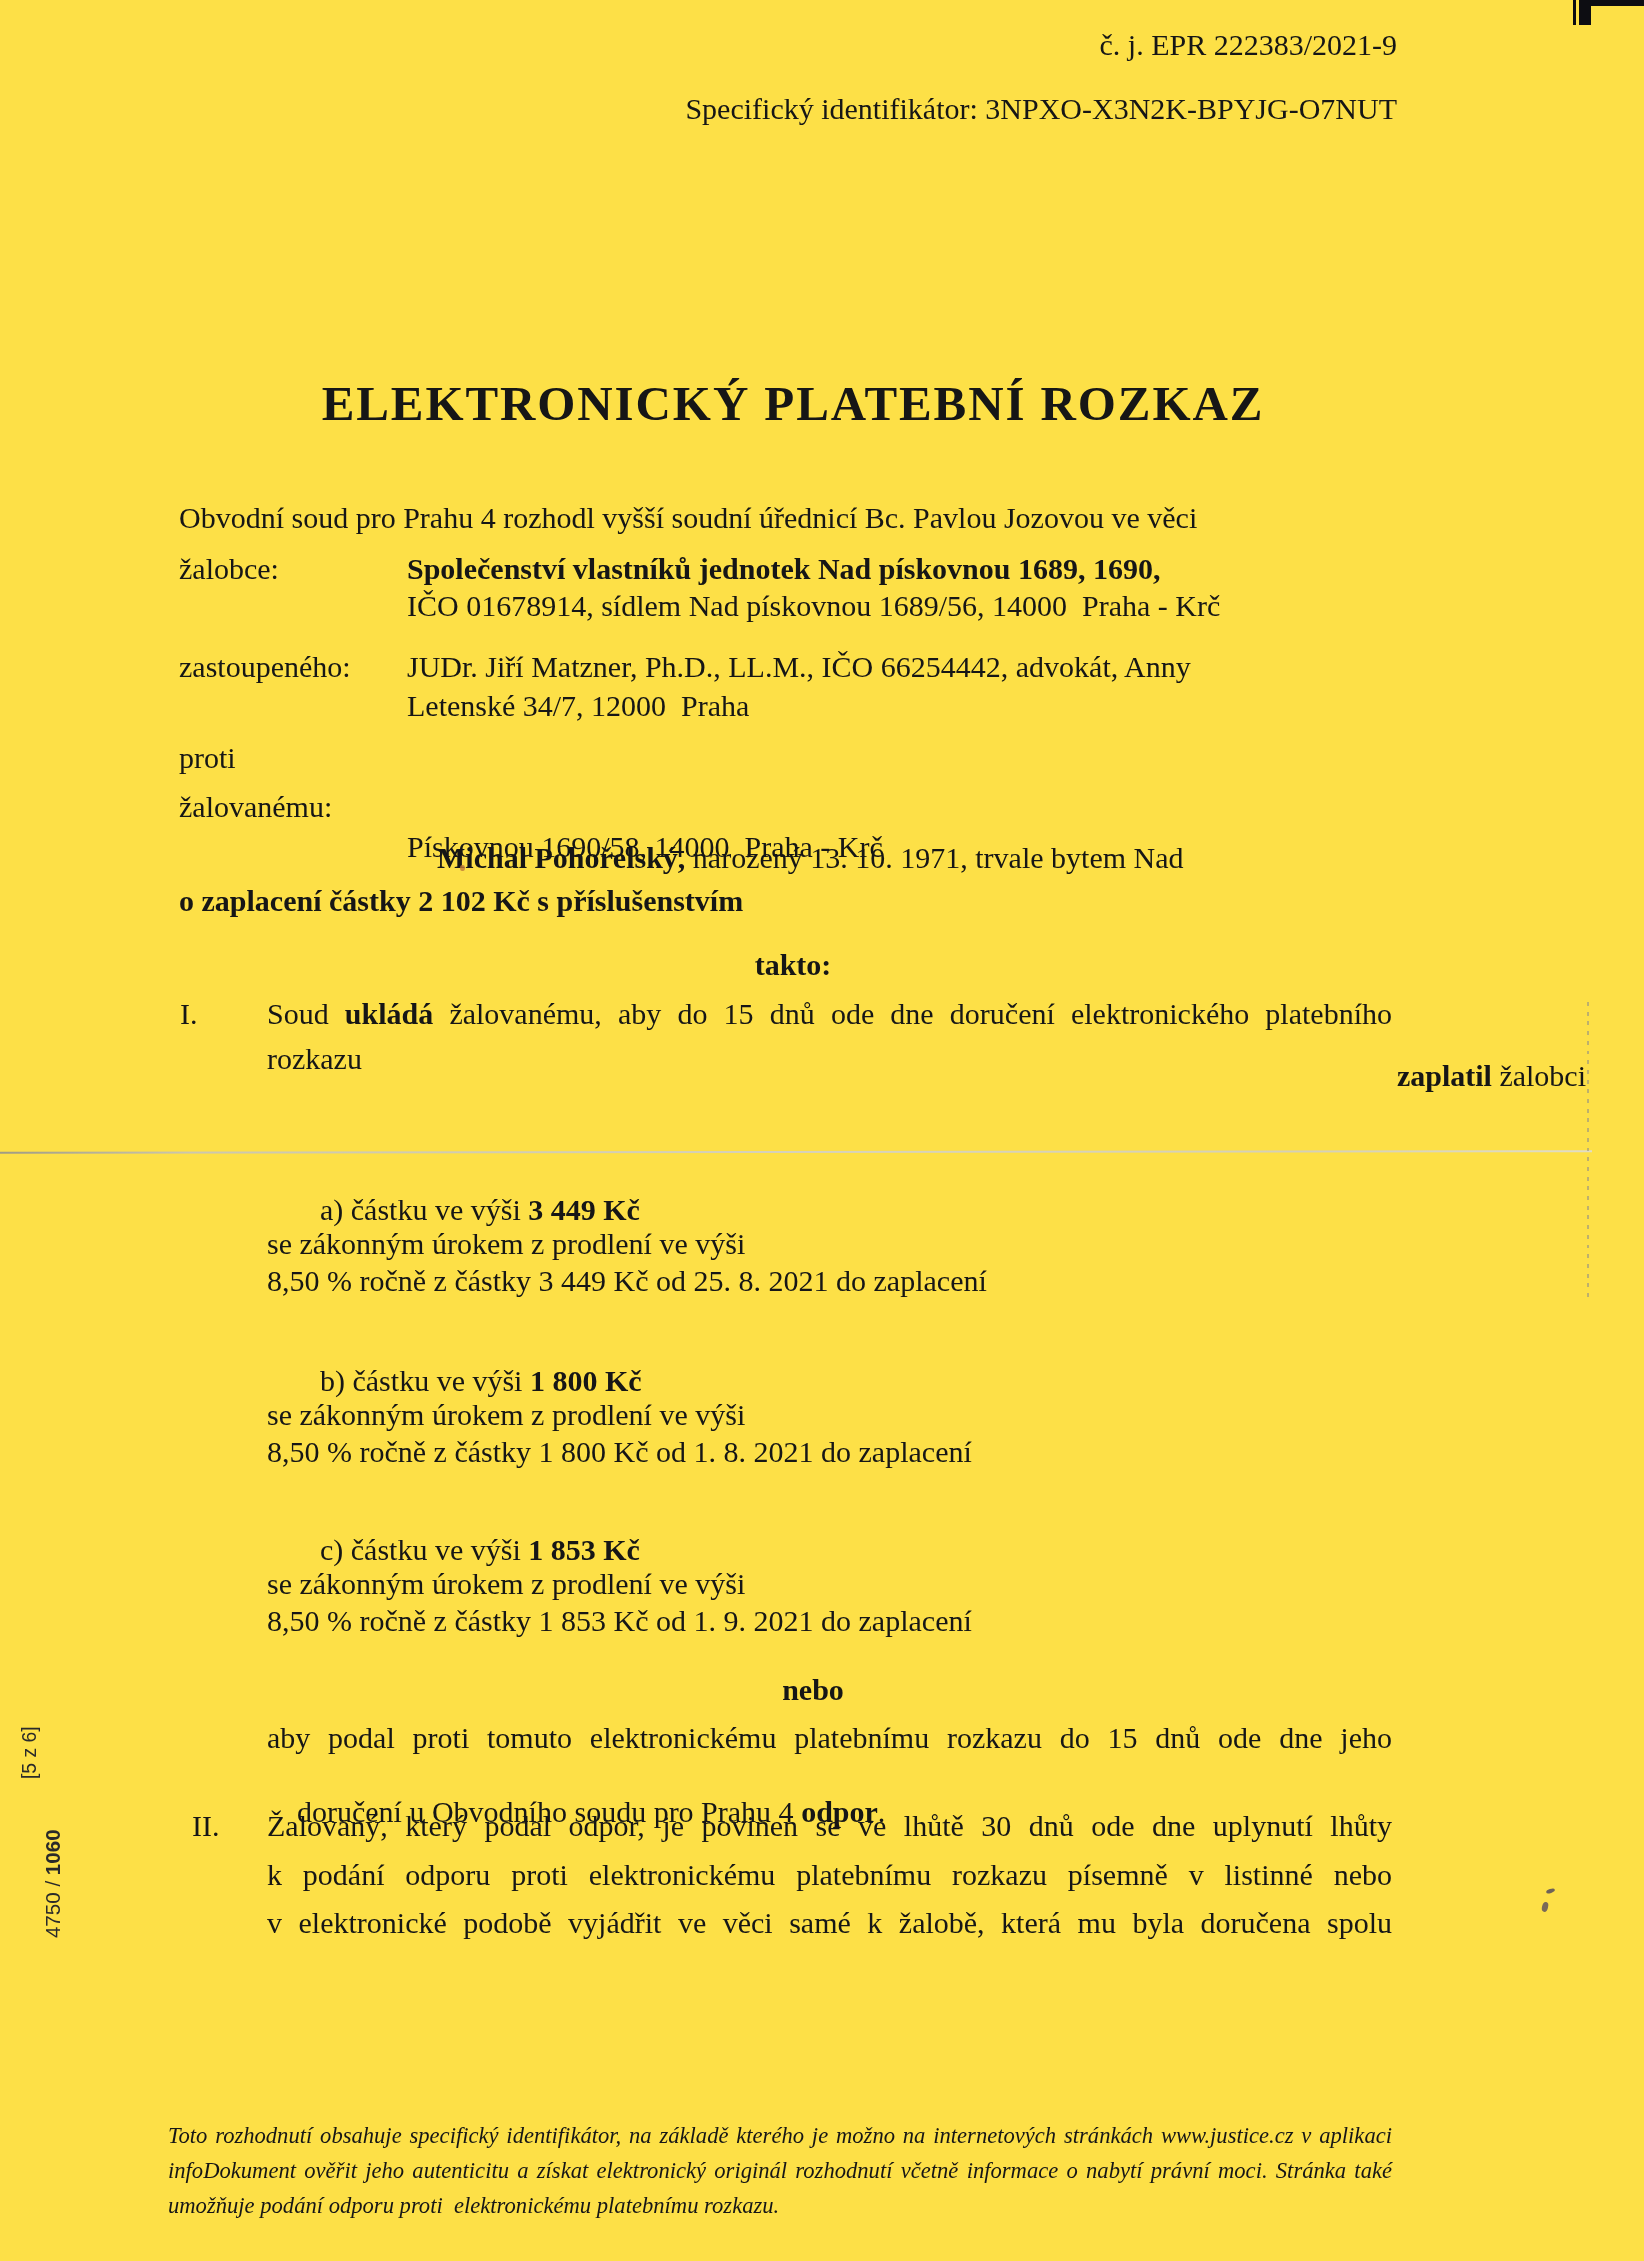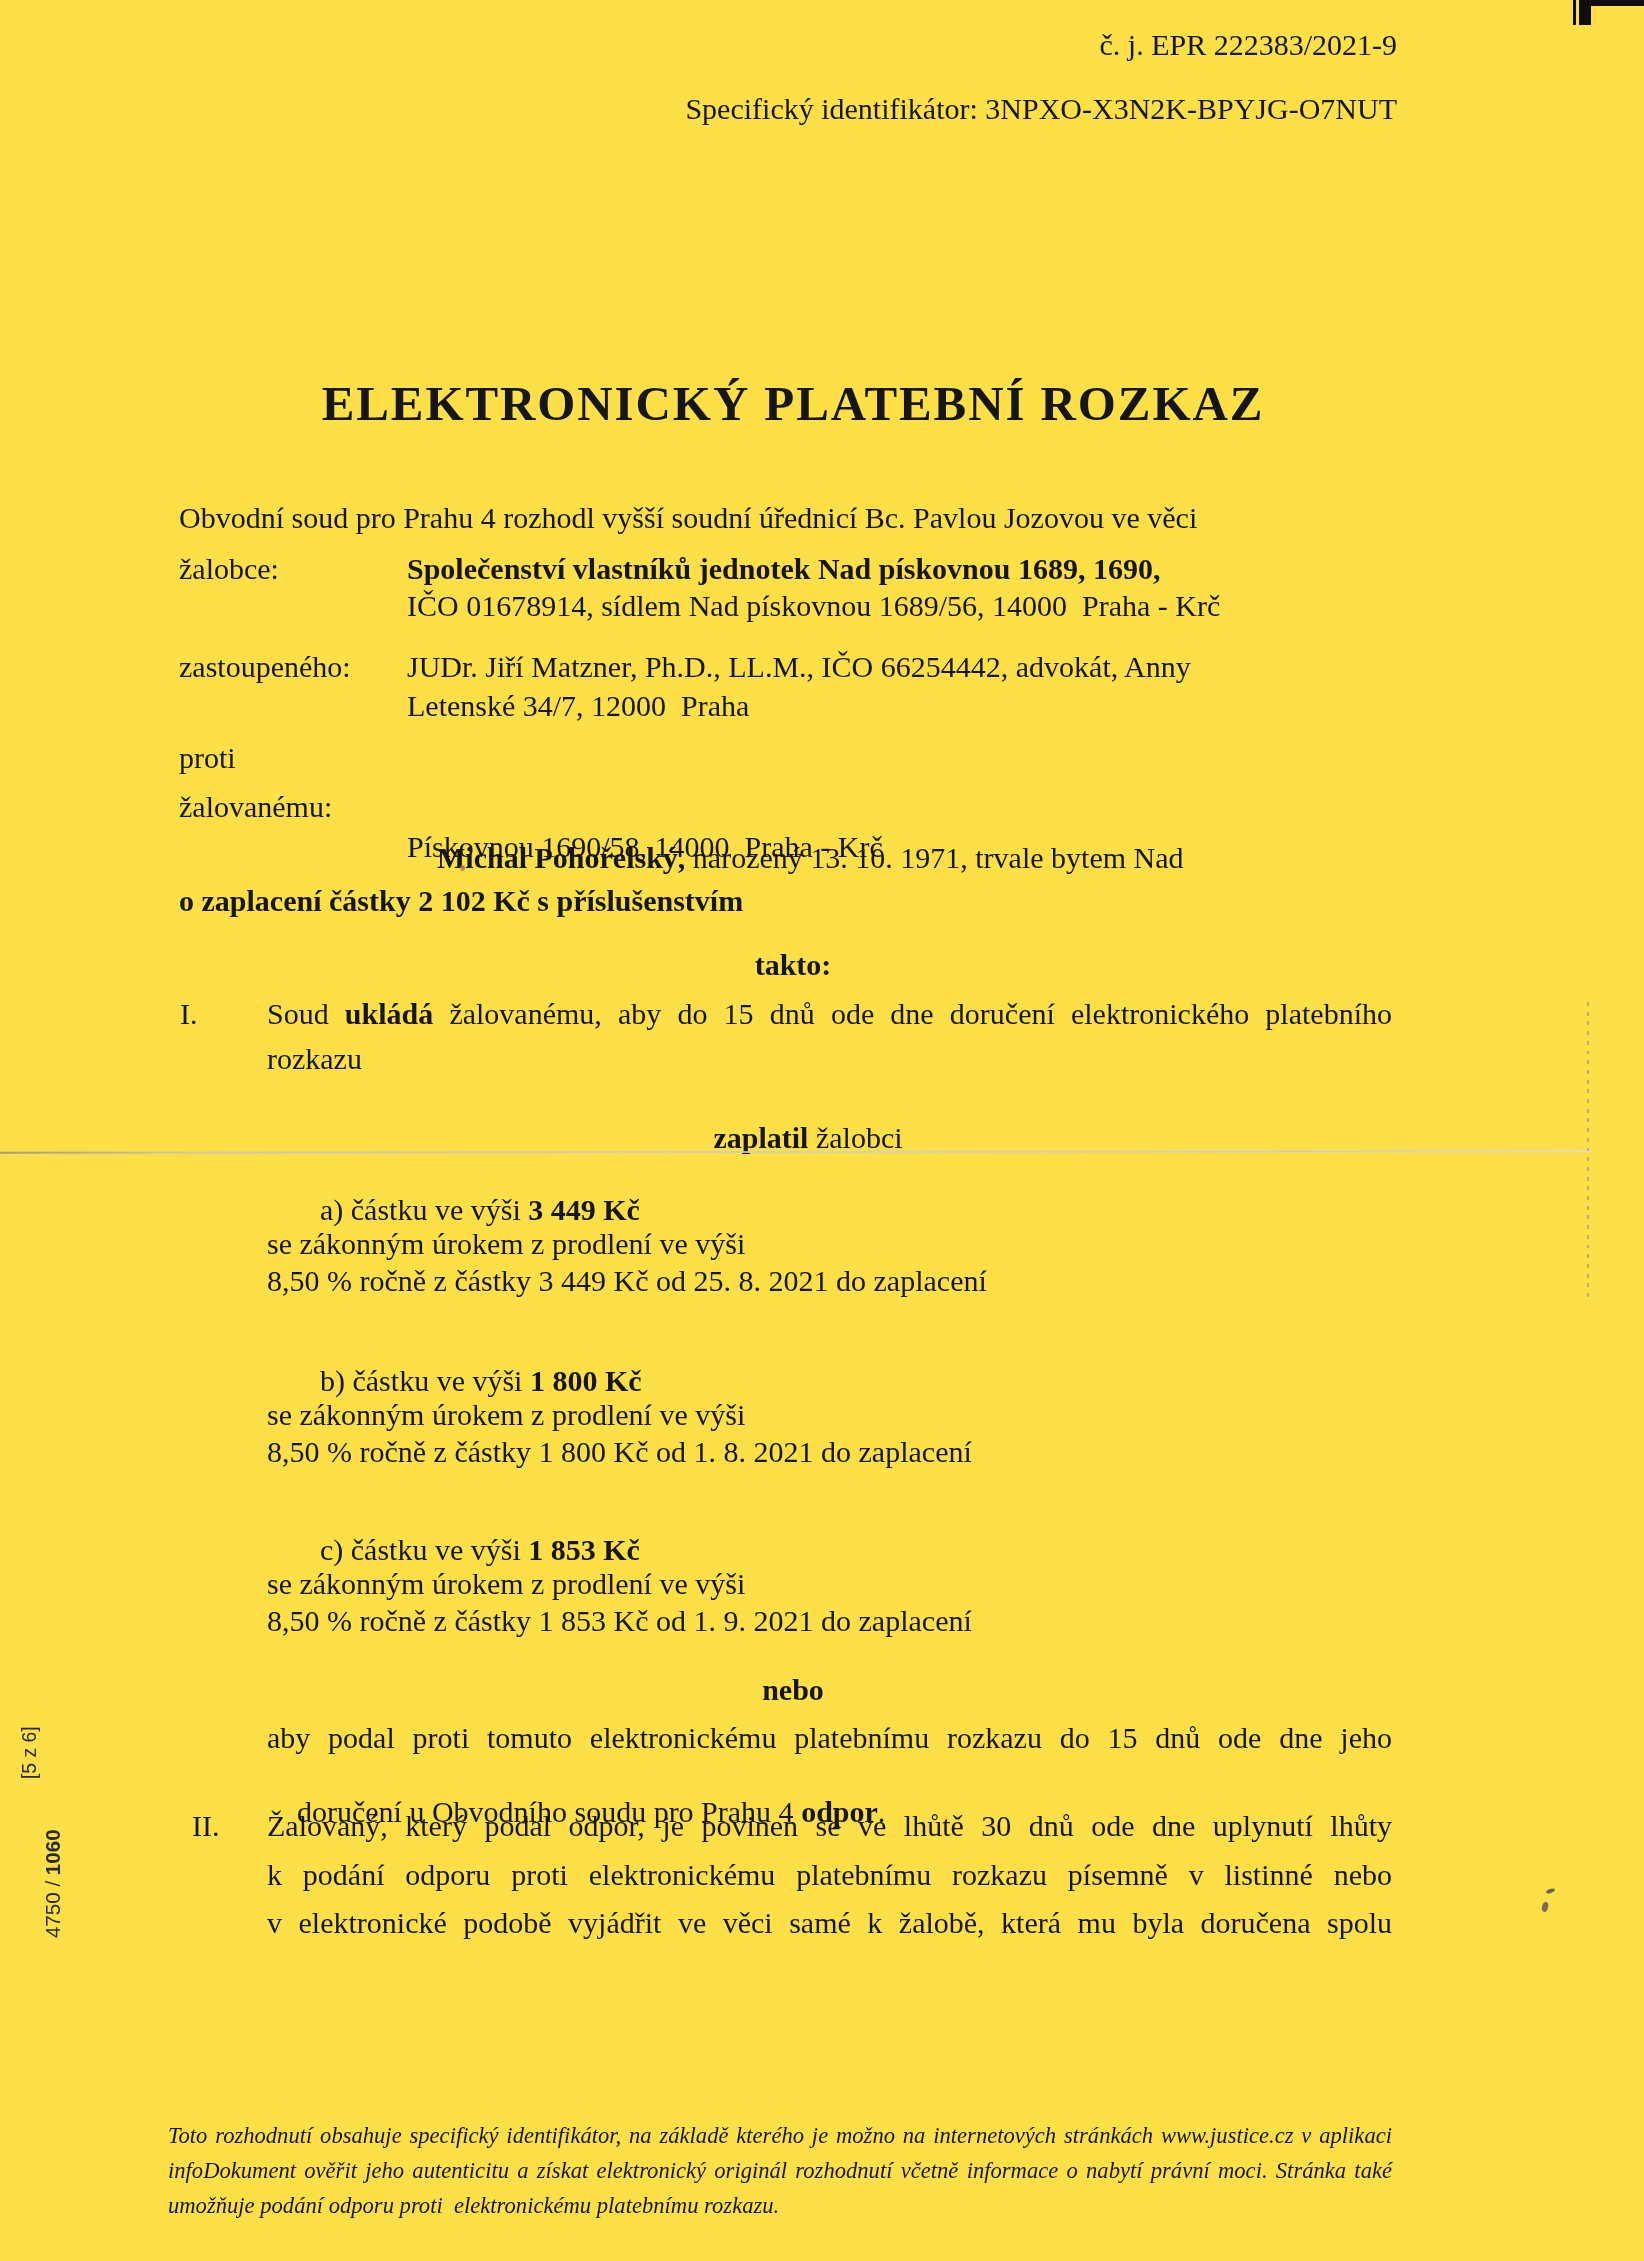--- a/index.html
+++ b/index.html
@@ -78,21 +78,21 @@
   <div class="abs t pre b" style="top:884px; left:179px;">o zaplacení částky 2 102 Kč s příslušenstvím</div>
 
   <div class="abs t b centerline" style="top:948px;">takto:</div>
 
   <div class="abs t pre numcol" style="top:997px; left:180px;">I.</div>
   <div class="abs t just measure" style="top:997px;">
     <span>Soud </span><span class="b">ukládá</span><span> žalovanému, aby do 15 dnů ode dne doručení elektronického platebního</span>
   </div>
   <div class="abs t pre" style="top:1042px; left:267px;">rozkazu</div>
 
-  <div class="abs t centerline pre" style="top:1086px;">
+  <div class="abs t centerline pre" style="top:1024px;text-align:right;">
     <span class="b">zaplatil</span><span> žalobci</span>
   </div>
 
   <div class="abs scan-line" style="top:1151px;"></div>
 
   <div class="claim" style="top:1158px;">
     <div class="t pre cl0">
       <span>a) částku ve výši </span><span class="b">3 449 Kč</span>
     </div>
     <div class="t pre cl1">se zákonným úrokem z prodlení ve výši</div>
@@ -108,21 +108,21 @@
   </div>
 
   <div class="claim" style="top:1498px;">
     <div class="t pre cl0">
       <span>c) částku ve výši </span><span class="b">1 853 Kč</span>
     </div>
     <div class="t pre cl1">se zákonným úrokem z prodlení ve výši</div>
     <div class="t pre cl2">8,50 % ročně z částky 1 853 Kč od 1. 9. 2021 do zaplacení</div>
   </div>
 
-  <div class="abs t b centerline" style="top:1673px;">nebo</div>
+  <div class="abs t b centerline" style="top:1673px;padding-left:20px;">nebo</div>
 
   <div class="abs t just measure" style="top:1721px;">aby podal proti tomuto elektronickému platebnímu rozkazu do 15 dnů ode dne jeho</div>
   <div class="abs t pre" style="top:1760px; left:267px;">
     <span>doručení u Obvodního soudu pro Prahu 4 </span><span class="b">odpor</span><span>.</span>
   </div>
 
   <div class="abs t pre numcol" style="top:1809px; left:192px;">II.</div>
   <div class="abs t just measure" style="top:1809px;">Žalovaný, který podal odpor, je povinen se ve lhůtě 30 dnů ode dne uplynutí lhůty</div>
   <div class="abs t just measure" style="top:1858px;">k podání odporu proti elektronickému platebnímu rozkazu písemně v listinné nebo</div>
   <div class="abs t just measure" style="top:1906px;">v elektronické podobě vyjádřit ve věci samé k žalobě, která mu byla doručena spolu</div>

